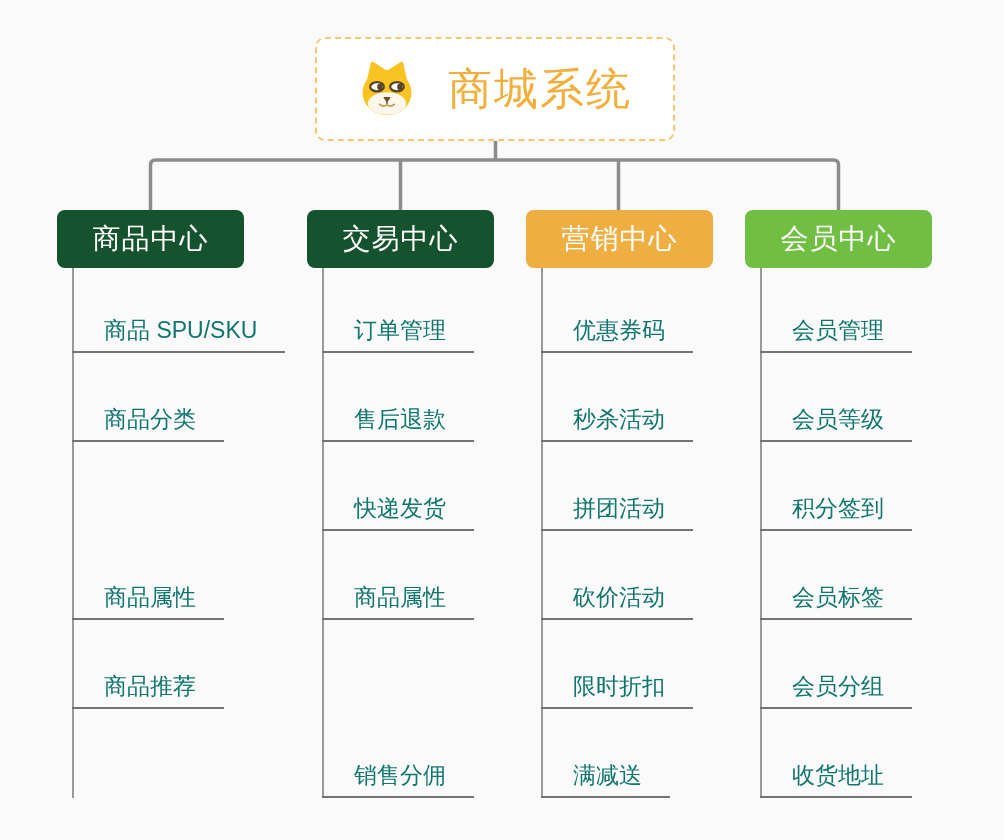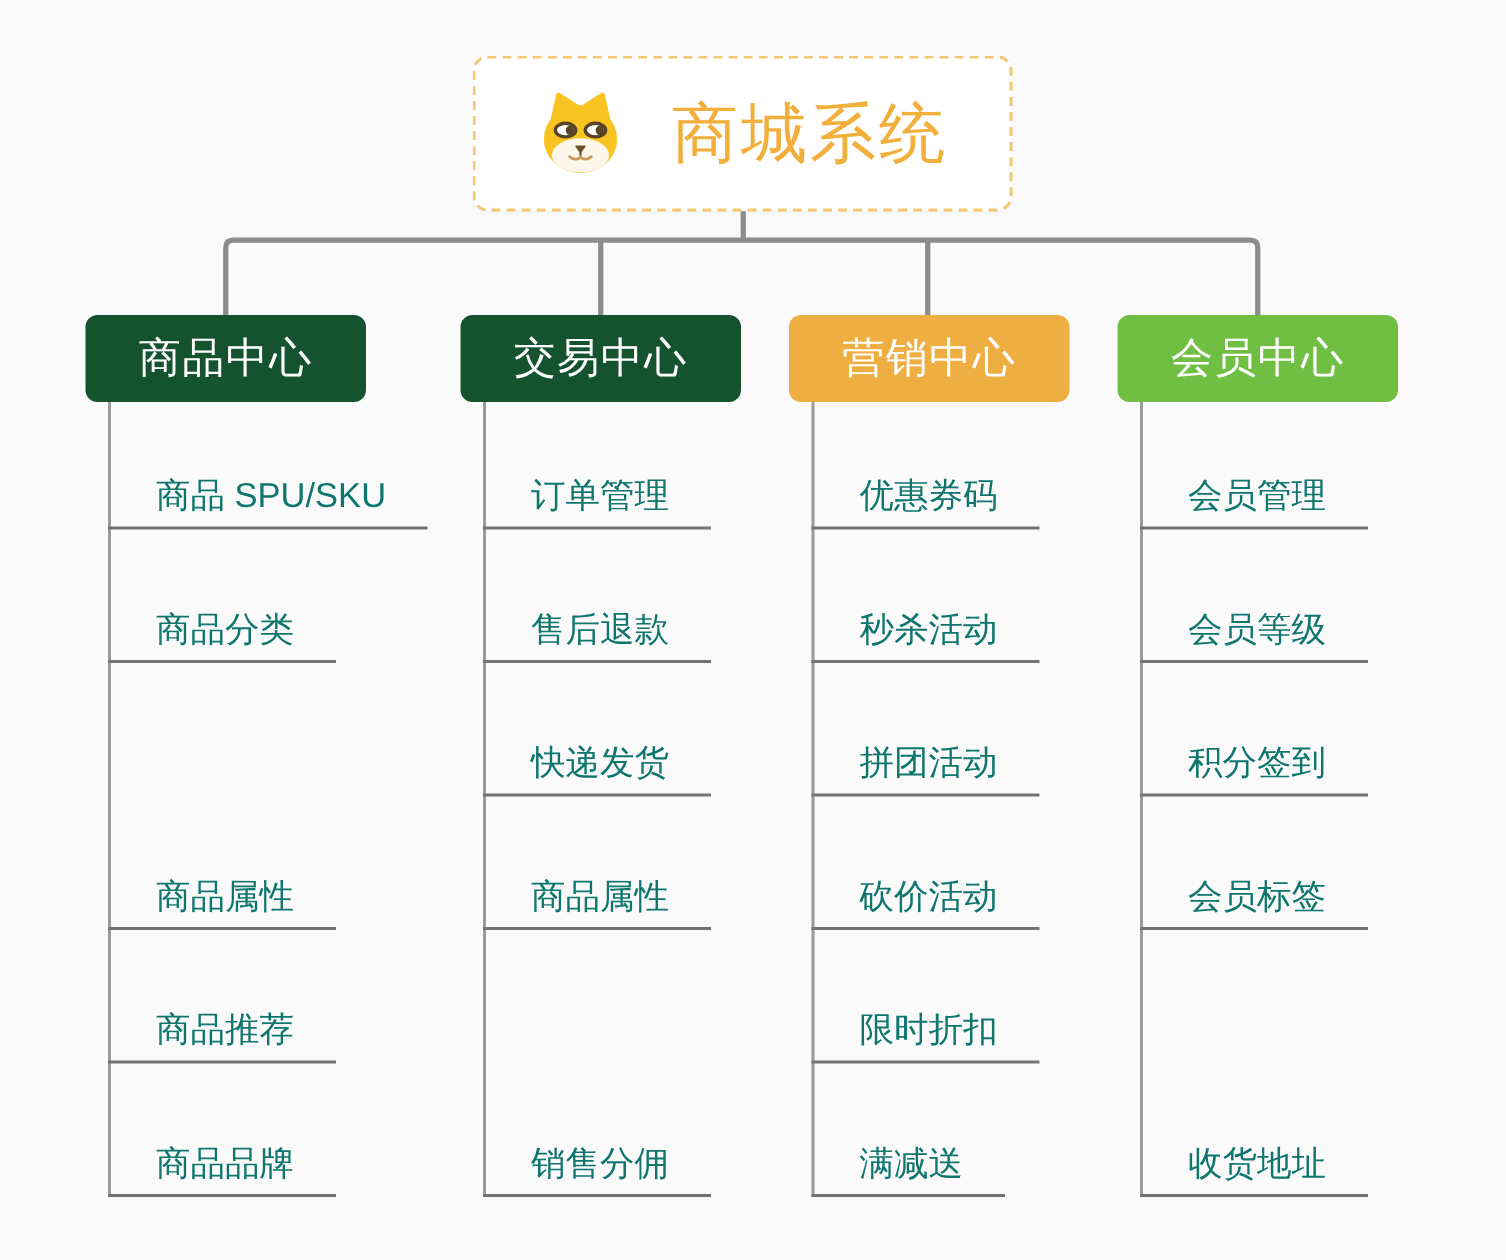--- a/index.html
+++ b/index.html
@@ -91,21 +91,20 @@
     <span class="root-title">商城系统</span>
   </div>
 
   <div class="col col1">
     <div class="cat-box" style="background: #14532d;">商品中心</div>
     <div class="spine"></div>
     <div class="item i0">商品 SPU/SKU</div>
     <div class="item i1">商品分类</div>
     <div class="item i3">商品属性</div>
     <div class="item i4">商品推荐</div>
-    <div class="item i5">商品品牌</div>
   </div>
 
   <div class="col col2">
     <div class="cat-box" style="background: #14532d;">交易中心</div>
     <div class="spine"></div>
     <div class="item i0">订单管理</div>
     <div class="item i1">售后退款</div>
     <div class="item i2">快递发货</div>
     <div class="item i3">商品属性</div>
     <div class="item i5">销售分佣</div>
@@ -122,16 +121,17 @@
     <div class="item i5">满减送</div>
   </div>
 
   <div class="col col4">
     <div class="cat-box" style="background: rgb(112, 191, 67);">会员中心</div>
     <div class="spine"></div>
     <div class="item i0">会员管理</div>
     <div class="item i1">会员等级</div>
     <div class="item i2">积分签到</div>
     <div class="item i3">会员标签</div>
+    <div class="item i4">会员分组</div>
     <div class="item i5">收货地址</div>
   </div>
 
 </div>
 
 </body></html>

